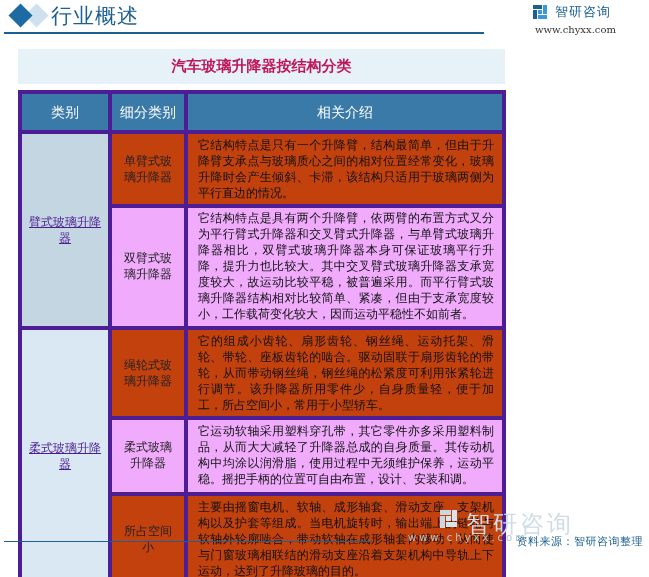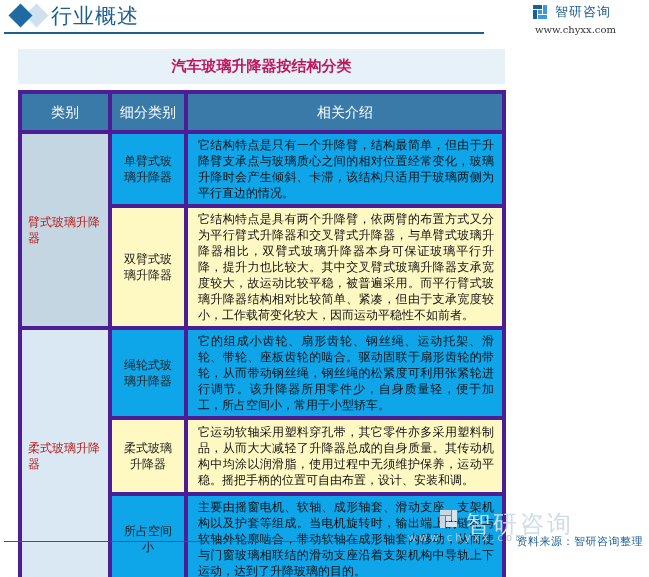--- a/index.html
+++ b/index.html
@@ -17,26 +17,26 @@
   .logo .mark { position: absolute; left: 0; top: 3px; width: 14px; height: 14px; }
   .logo .mark span { position: absolute; display: block; }
   .logo .name { position: absolute; left: 22px; top: 1px; font-size: 13px; color: #1c5f93; letter-spacing: 1px; }
   .logo .url { position: absolute; left: 2px; top: 22px; font-size: 10px; color: #333; font-family: "DejaVu Serif", serif; }
   .tt-text { position: absolute; left: 0; top: 0; width: 487px; line-height: 35px; text-align: center; font-size: 15px; color: #be185d; font-weight: bold; font-family: "DejaVu Serif", serif; }
   .tt-full { position: absolute; left: 18px; top: 49px; width: 487px; height: 35px; background: #e6f1f8; }
 
   table.grid { position: absolute; left: 18px; top: 90px; width: 484px; border-collapse: collapse; table-layout: fixed; }
   table.grid th, table.grid td { border: 4px solid #4c1d95; font-size: 12px; line-height: 16px; vertical-align: middle; }
   table.grid th { background: #3a7aa8; color: #ffffff; height: 40px; font-weight: normal; font-size: 14px; }
-  td.cat { background: #c4d6e2; padding: 0 6px; color: #b91c1c; }
+  td.cat { background: #c4d6e2; text-align: center; padding: 0 6px; color: #4c1d95; text-decoration: underline; }
   td.cat.light { background: #d9e8f2; }
   td.sub { text-align: center; padding: 16px 8px; color: #222; }
   td.desc { padding: 3px 8px 3px 10px; color: #111; text-align: justify; }
-  .bg-light { background: #0ea5e9; }
-  .bg-dark { background: #fef9c3; }
+  .bg-light { background: #c2410c; }
+  .bg-dark { background: #f0abfc; font-family: Liberation Mono, monospace; }
 
   .footer { position: absolute; left: 0; top: 528px; width: 649px; height: 49px; }
   .footer .rule { position: absolute; left: 4px; top: 13px; width: 368px; height: 1px; background: #1c5f93; }
   .footer .source { position: absolute; right: 6px; top: 6px; font-size: 11px; color: #1c5f93; letter-spacing: 0.5px; }
   .footer .services { position: absolute; left: 4px; top: 28px; font-size: 11px; color: #1c5f93; letter-spacing: 0.5px; }
   .footer .wm-big { position: absolute; left: 466px; top: -20px; font-size: 24px; color: #cfdce6; letter-spacing: 3px; }
   .footer .wm-url { position: absolute; left: 408px; top: 4px; font-size: 10px; color: #b7c4ce; letter-spacing: 3px; }
   .footer .wm-mark { position: absolute; left: 440px; top: -18px; width: 18px; height: 18px; }
   .footer .wm-mark span { position: absolute; display: block; }
 </style>

